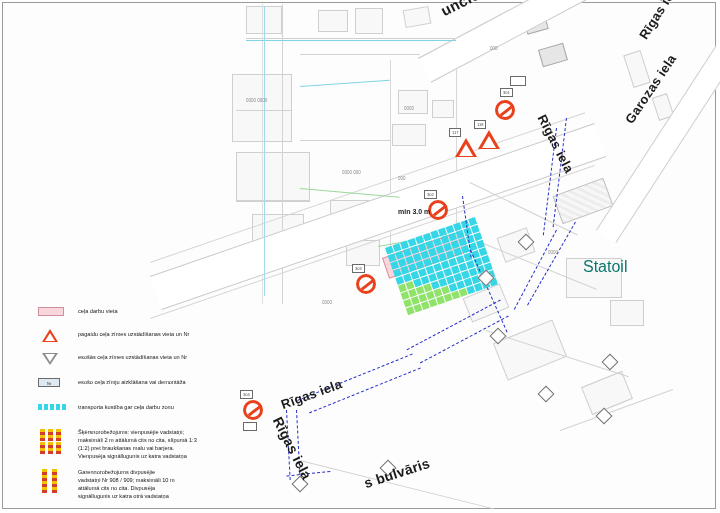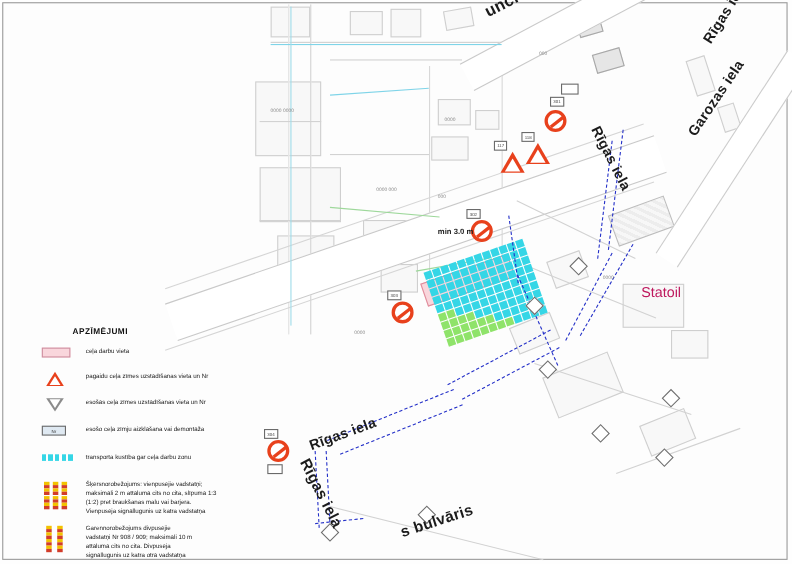--- a/index.html
+++ b/index.html
@@ -120,22 +120,22 @@
   
   .street{
     position:absolute;
     font-weight:bold;
     color:#1b1b1b;
     white-space:nowrap;
     letter-spacing:0.3px;
   }
   .poi{
     position:absolute;
-    font-size:13px;
-    color:#be185d;
+    font-size:16px;
+    color:#0f766e;
     white-space:nowrap;
     text-align:right;
   }
   .tinytxt{
     position:absolute;
     font-size:4.5px;
     color:#8a8a8a;
     white-space:nowrap;
   }
   .mintxt{
@@ -457,21 +457,20 @@
 
   <div class="street" style="left:284px;top:414px;font-size:14px;transform:rotate(63deg);transform-origin:left top;">Rīgas iela</div>
 
   <div class="street" style="left:362px;top:476px;font-size:14px;transform:rotate(-18deg);transform-origin:left top;">s bulvāris</div>
 
   <div class="poi" style="left:583px;top:258px;">Statoil</div>
 
   <div class="mintxt" style="left:398px;top:208px;font-size:7px;">min 3.0 m</div>
 
   <div class="legend">
-    <div class="legend-title">APZĪMĒJUMI</div>
 
     <div class="lrow" style="margin-top:9px;">
       <div class="lsym">
         <div class="sw-work"></div>
       </div>
       <div class="ltxt">ceļa darbu vieta</div>
     </div>
 
     <div class="lrow" style="margin-top:9px;">
       <div class="lsym">

